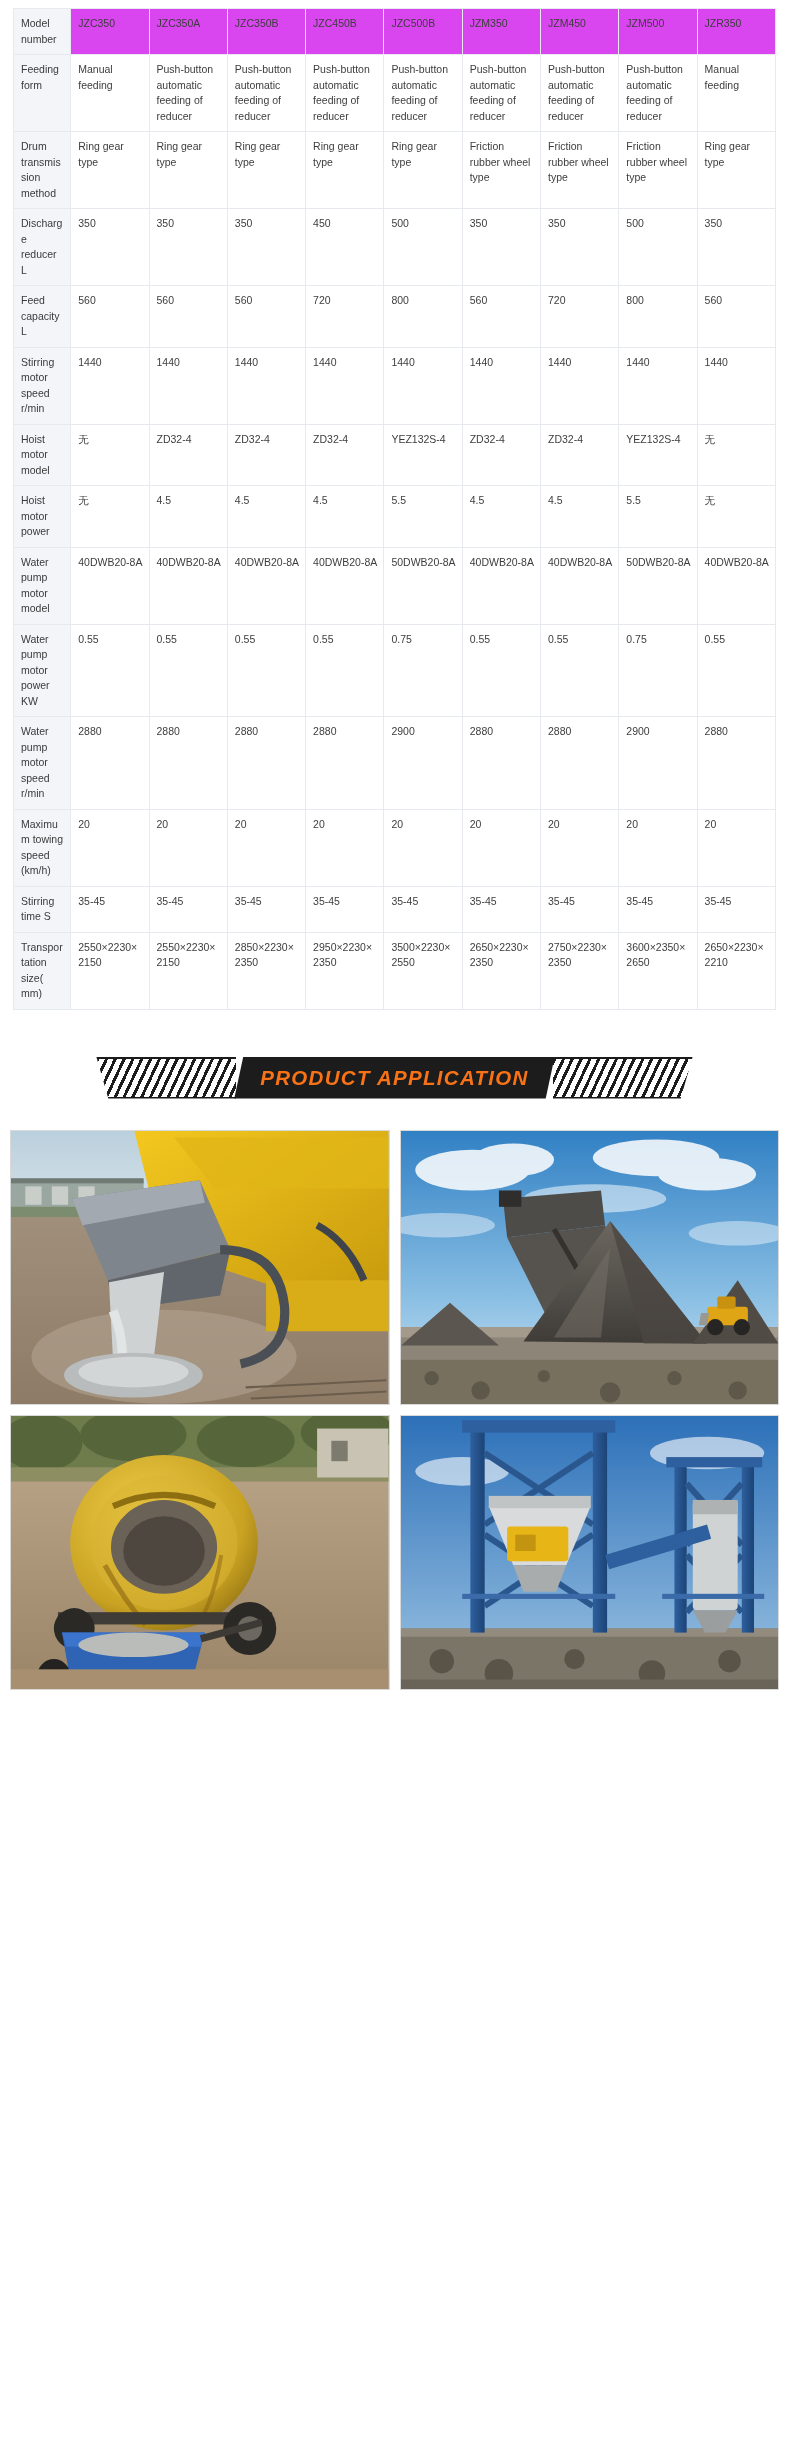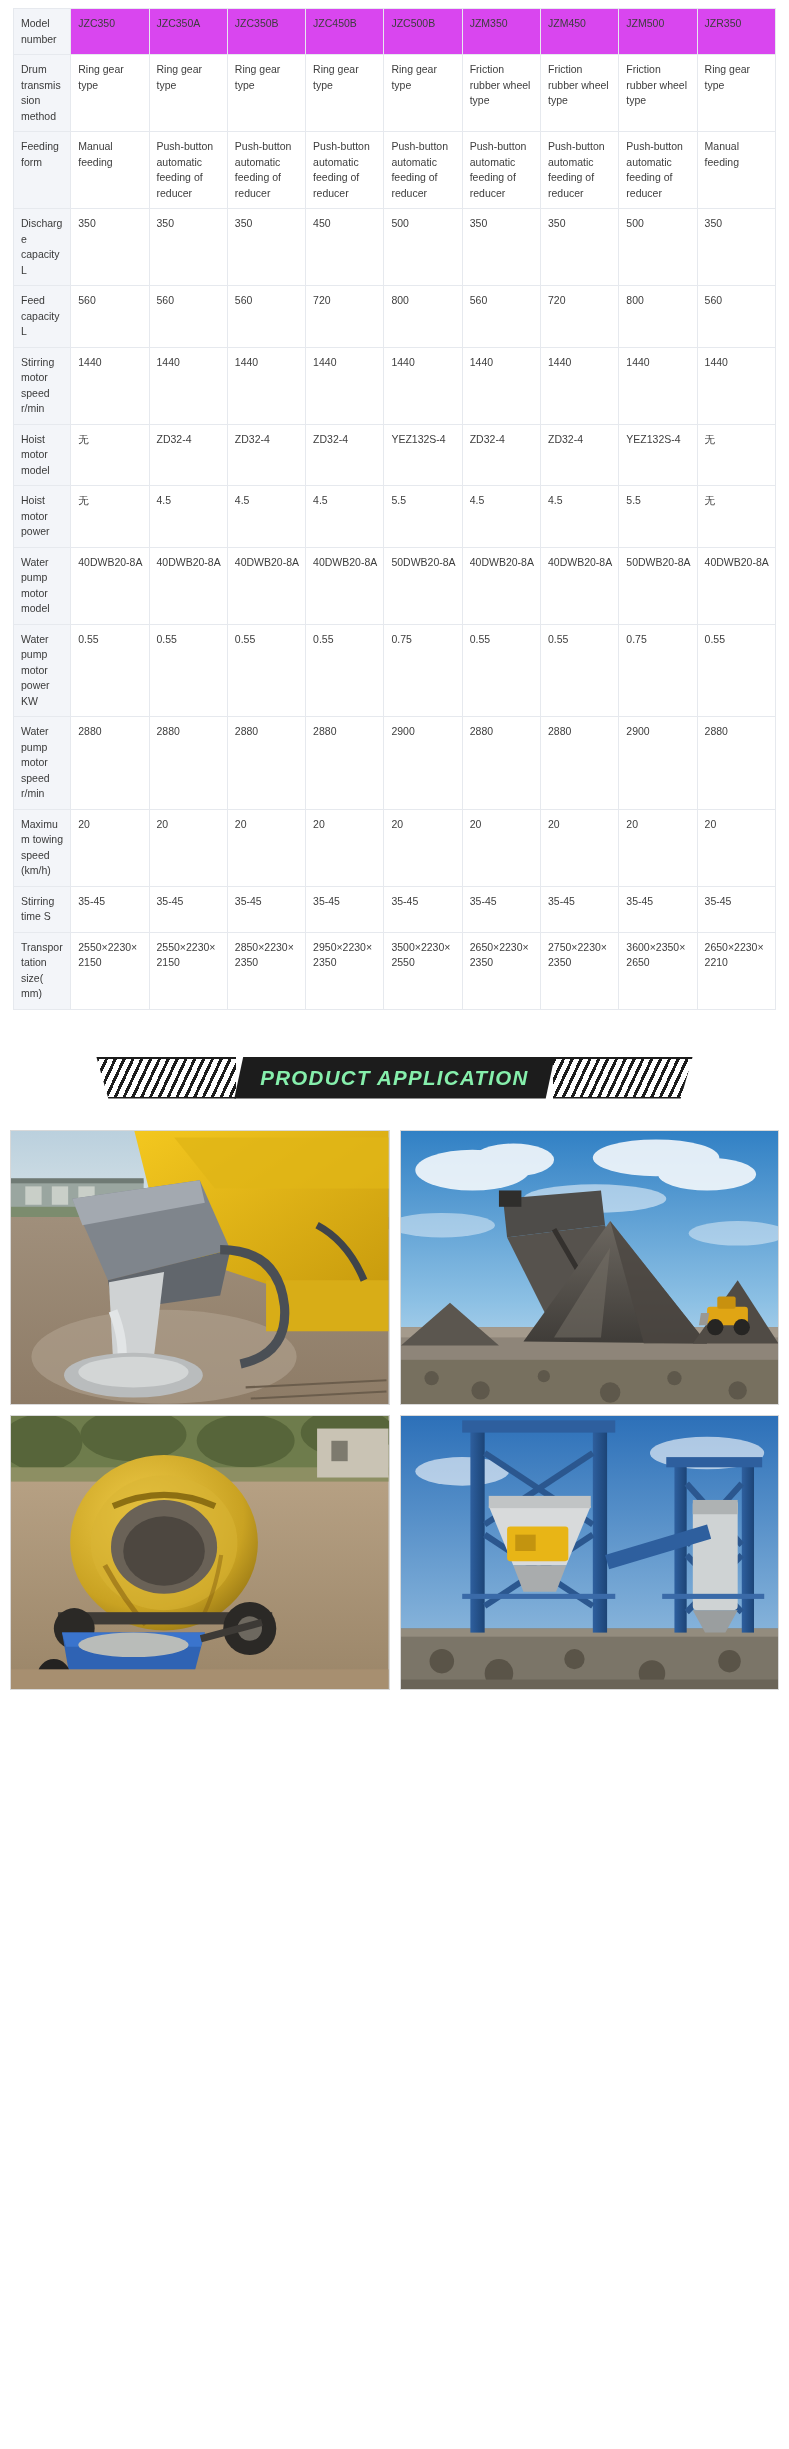--- a/index.html
+++ b/index.html
@@ -74,21 +74,21 @@
       repeating-linear-gradient(115deg,
         #1c1c1c 0px, #1c1c1c 3px,
         #ffffff 3px, #ffffff 8px);
     border-top: 2px solid #1c1c1c;
     border-bottom: 2px solid #1c1c1c;
   }
   .hatch.left  { clip-path: polygon(0 0, 100% 0, 100% 100%, 12px 100%); }
   .hatch.right { clip-path: polygon(0 0, 100% 0, calc(100% - 12px) 100%, 0 100%); }
   .banner-core {
     background: #1c1c1c;
-    color: #86efac;
+    color: #f97316;
     font-size: 20.5px;
     font-weight: bold;
     font-style: italic;
     letter-spacing: 1.3px;
     display: flex;
     align-items: center;
     justify-content: center;
     padding: 0 26px;
     height: 42px;
     position: relative;
@@ -140,45 +140,45 @@
             <td>JZC350A</td>
             <td>JZC350B</td>
             <td>JZC450B</td>
             <td>JZC500B</td>
             <td>JZM350</td>
             <td>JZM450</td>
             <td>JZM500</td>
             <td>JZR350</td>
           </tr>
           <tr>
+            <td class="rowhead">Feeding form</td>
+            <td>Manual feeding</td>
+            <td>Push-button automatic feeding of reducer</td>
+            <td>Push-button automatic feeding of reducer</td>
+            <td>Push-button automatic feeding of reducer</td>
+            <td>Push-button automatic feeding of reducer</td>
+            <td>Push-button automatic feeding of reducer</td>
+            <td>Push-button automatic feeding of reducer</td>
+            <td>Push-button automatic feeding of reducer</td>
+            <td>Manual feeding</td>
+          </tr>
+          <tr>
             <td class="rowhead">Drum transmission method</td>
             <td>Ring gear type</td>
             <td>Ring gear type</td>
             <td>Ring gear type</td>
             <td>Ring gear type</td>
             <td>Ring gear type</td>
             <td>Friction rubber wheel type</td>
             <td>Friction rubber wheel type</td>
             <td>Friction rubber wheel type</td>
             <td>Ring gear type</td>
           </tr>
           <tr>
-            <td class="rowhead">Feeding form</td>
-            <td>Manual feeding</td>
-            <td>Push-button automatic feeding of reducer</td>
-            <td>Push-button automatic feeding of reducer</td>
-            <td>Push-button automatic feeding of reducer</td>
-            <td>Push-button automatic feeding of reducer</td>
-            <td>Push-button automatic feeding of reducer</td>
-            <td>Push-button automatic feeding of reducer</td>
-            <td>Push-button automatic feeding of reducer</td>
-            <td>Manual feeding</td>
-          </tr>
-          <tr>
-            <td class="rowhead">Discharge capacity L</td>
+            <td class="rowhead">Discharge reducer L</td>
             <td>350</td>
             <td>350</td>
             <td>350</td>
             <td>450</td>
             <td>500</td>
             <td>350</td>
             <td>350</td>
             <td>500</td>
             <td>350</td>
           </tr>

